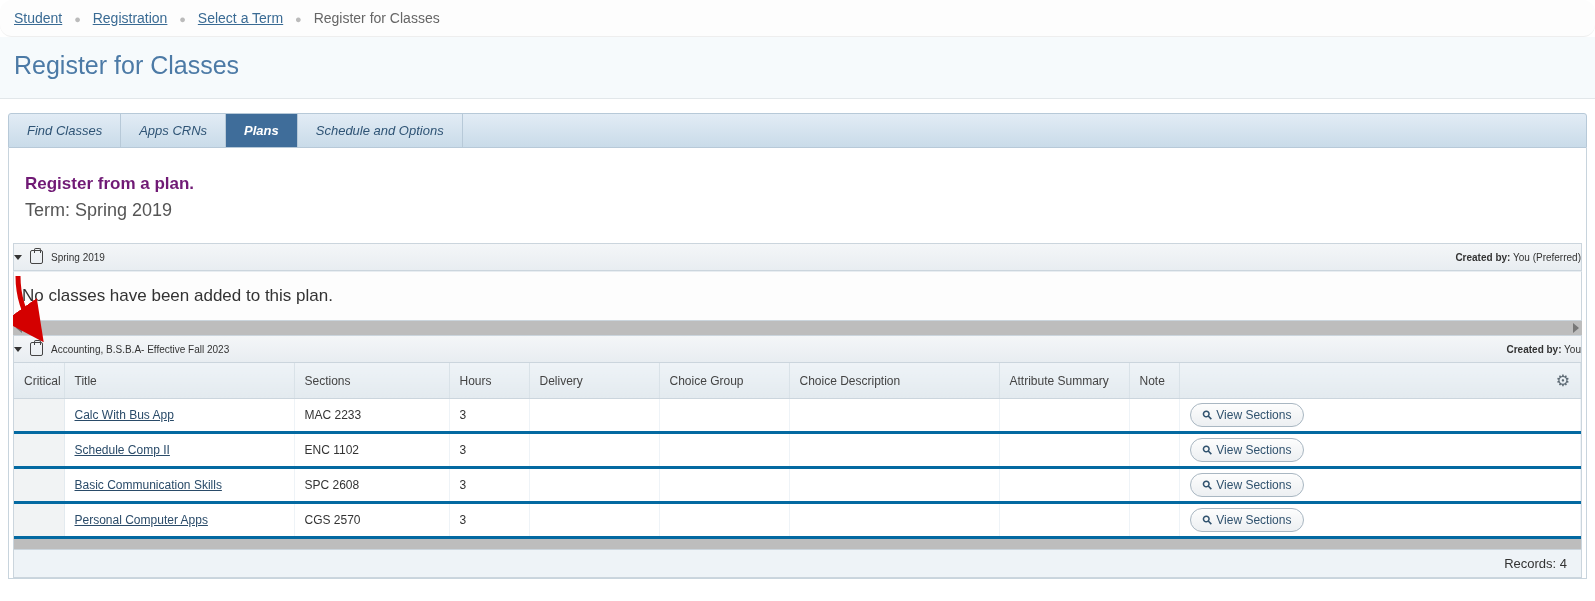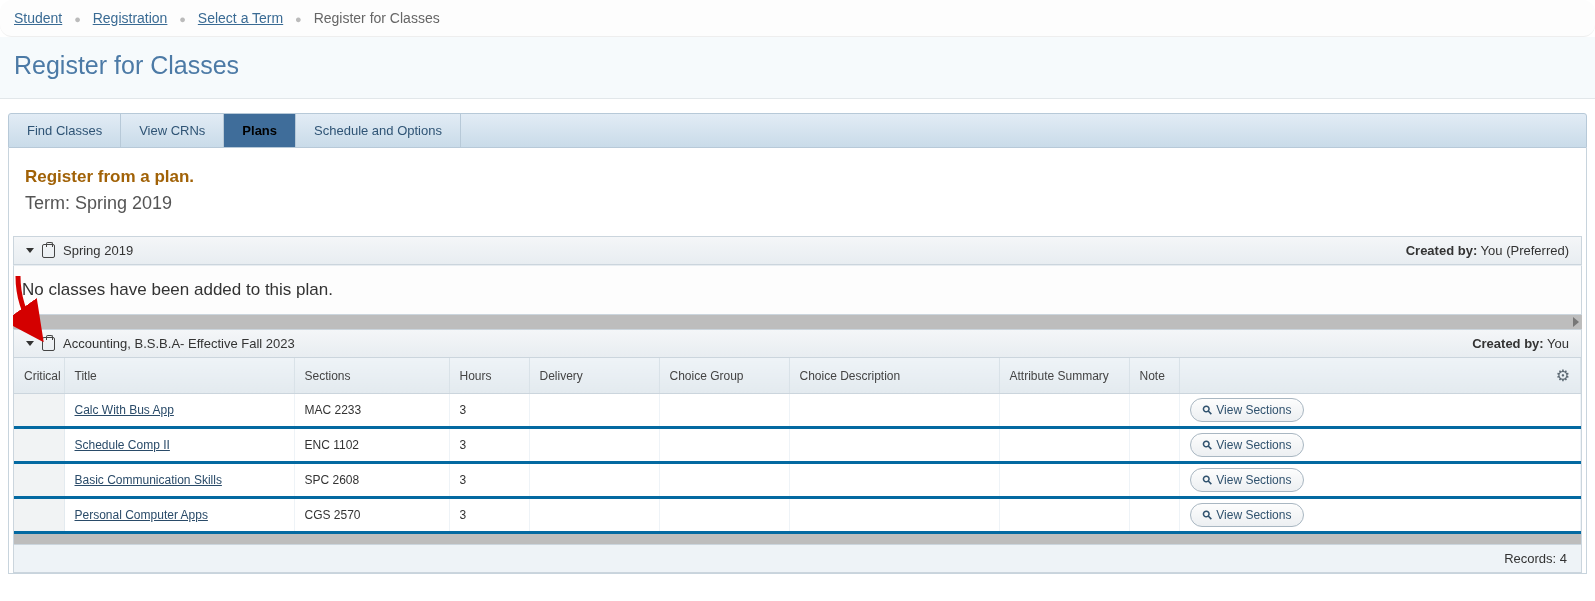--- a/index.html
+++ b/index.html
@@ -27,59 +27,60 @@
     font-weight: 400;
     background: #f6fafc;
     border-bottom: 1px solid #e2e7ea;
   }
   .tabs-wrap { margin: 14px 8px 0 8px; }
   .tabs {
     display: flex;
     background: linear-gradient(#e2ecf5, #c9dbe9);
     border: 1px solid #b7c9d8;
     border-radius: 3px 3px 0 0;
+    font-style: italic;
   }
   .tab {
     padding: 9px 18px;
     font-size: 13px;
     color: #2f5475;
     cursor: pointer;
     border-right: 1px solid #b7c9d8;
   }
   .tab.active {
     background: #3f6d9a;
-    color: #000000;
+    color: #ffffff;
     font-weight: 700;
     position: relative;
   }
   .tab.active::after {
     content: "";
     position: absolute;
     bottom: -6px; left: 50%; margin-left: -6px;
     border: 6px solid transparent;
     border-top-color: #3f6d9a;
   }
   .tab-content {
     border: 1px solid #c8d4dd;
     border-top: none;
     padding: 0;
     background: #fff;
   }
   .plan-intro { padding: 14px 16px 8px 16px; }
-  .plan-intro h3 { margin: 5px 0 6px 0; font-size: 17px; font-weight: 700; color: #a16207; }
+  .plan-intro h3 { margin: 12px 0 6px 0; font-size: 17px; font-weight: 700; color: #701a75; }
   .plan-intro .term { font-size: 18px; color: #555; }
   .plan-block { margin: 14px 4px 0 4px; }
   .plan-header {
     display: flex;
     align-items: center;
     justify-content: space-between;
     background: linear-gradient(#f4f6f8,#e8edf1);
     border: 1px solid #cbd5dd;
-    padding: 6px 12px;
-    font-size: 13px;
+    padding: 6px 0;
+    font-size: 10px;
   }
   .plan-header .left { display: flex; align-items: center; gap: 8px; }
   .plan-header .caret {
     width: 0; height: 0;
     border-left: 4px solid transparent;
     border-right: 4px solid transparent;
     border-top: 5px solid #333;
     cursor: pointer;
   }
   .plan-header .clip {
@@ -205,21 +206,21 @@
   <span class="sep">●</span>
   <span>Register for Classes</span>
 </div>
 
 <div class="page-heading">Register for Classes</div>
 
 <div class="tabs-wrap" style="position:relative;">
 
   <div class="tabs">
     <div class="tab">Find Classes</div>
-    <div class="tab">View CRNs</div>
+    <div class="tab">Apps CRNs</div>
     <div class="tab active">Plans</div>
     <div class="tab">Schedule and Options</div>
   </div>
 
   <div class="tab-content">
     <div class="plan-intro">
       <h3>Register from a plan.</h3>
       <div class="term">Term: Spring 2019</div>
     </div>
 

